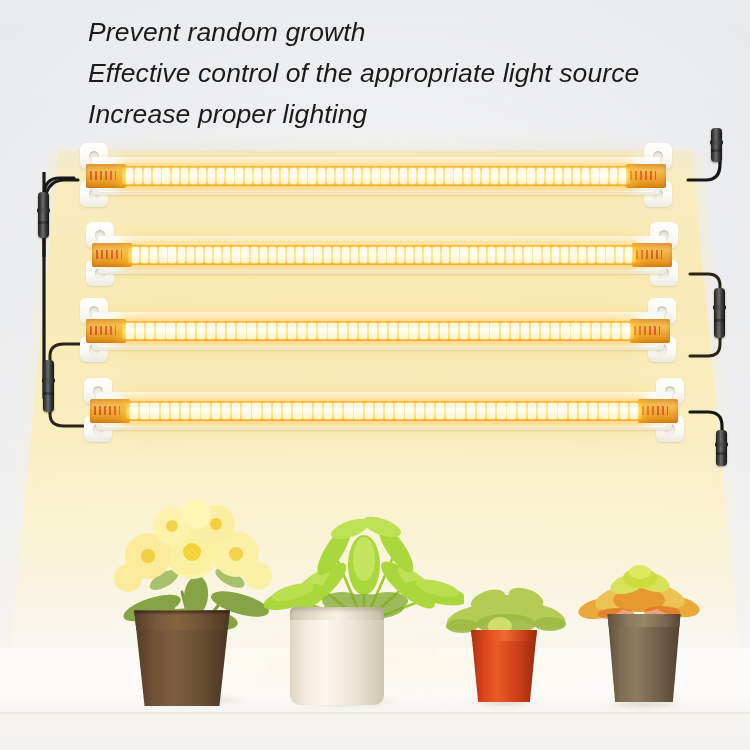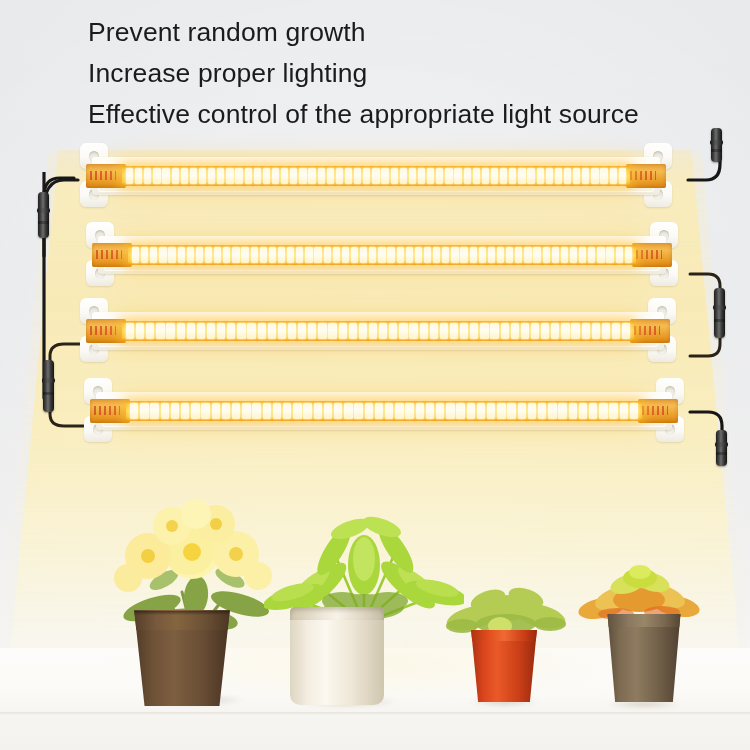--- a/index.html
+++ b/index.html
@@ -3,21 +3,21 @@
 <meta charset="utf-8">
 <style>
   * { margin:0; padding:0; box-sizing:border-box; }
   html,body { width:750px; height:750px; }
   body {
     font-family:"Liberation Sans", sans-serif;
     background:#e9eaeb;
     overflow:hidden;
     position:relative;
   }
-  #stage { position:absolute; inset:0; width:750px; height:750px; overflow:hidden; }
+  #stage { position:absolute; inset:0; width:750px; height:750px; overflow:hidden;font-style:italic; }
 
   
   .backdrop {
     position:absolute; inset:0;
     background:linear-gradient(180deg,#e9eaec 0%,#e7e8ea 40%,#ececed 62%,#f3f2f0 78%,#fbfafa 100%);
   }
   .backdrop-vign {
     position:absolute; inset:0;
     background:radial-gradient(120% 90% at 50% 42%, rgba(255,255,255,.55) 0%, rgba(255,255,255,0) 60%);
   }
@@ -230,22 +230,22 @@
 
   <div class="cone-soft"></div>
   <div class="light-cone"></div>
 
   <div class="table-top"></div>
   <div class="table-glow"></div>
   <div class="table-edge"></div>
 
   <div class="headlines">
     <div class="headline">Prevent random growth</div>
+    <div class="headline">Effective control of the appropriate light source</div>
     <div class="headline">Increase proper lighting</div>
-    <div class="headline">Effective control of the appropriate light source</div>
   </div>
 
   <div class="cable" style="left:0px; top:150px;">
     <svg width="120" height="110" viewBox="0 0 120 110">
       <path d="M44 248 L44 60 Q44 30 64 30 L78 30" fill="none" stroke="#1a1a1a" stroke-width="3.2" stroke-linecap="round"></path>
       <path d="M44 60 L44 22" fill="none" stroke="#1a1a1a" stroke-width="3.2"></path>
     </svg>
   </div>
   <div class="cable" style="left:28px; top:170px;">
     <svg width="70" height="90" viewBox="0 0 70 90">

